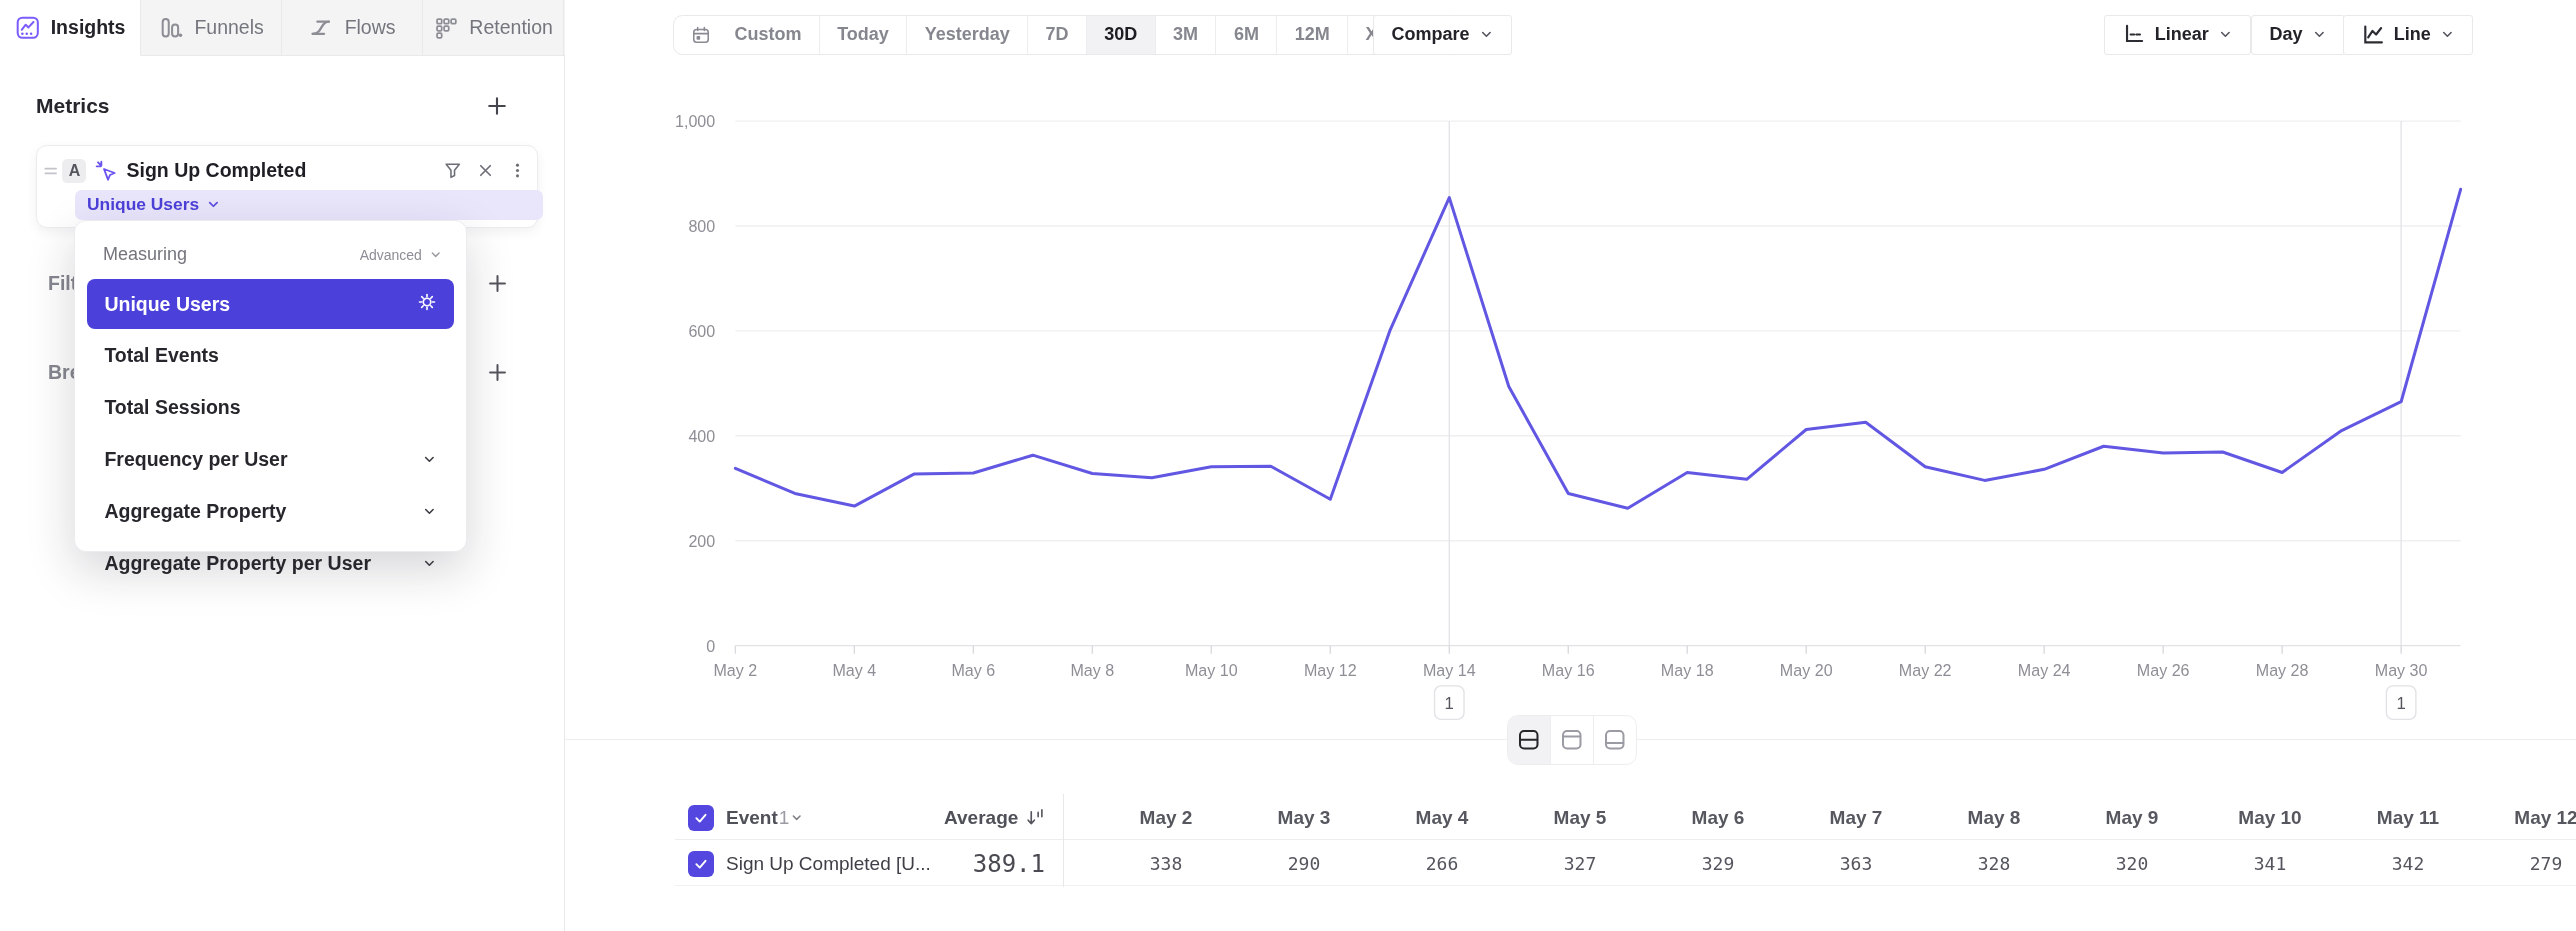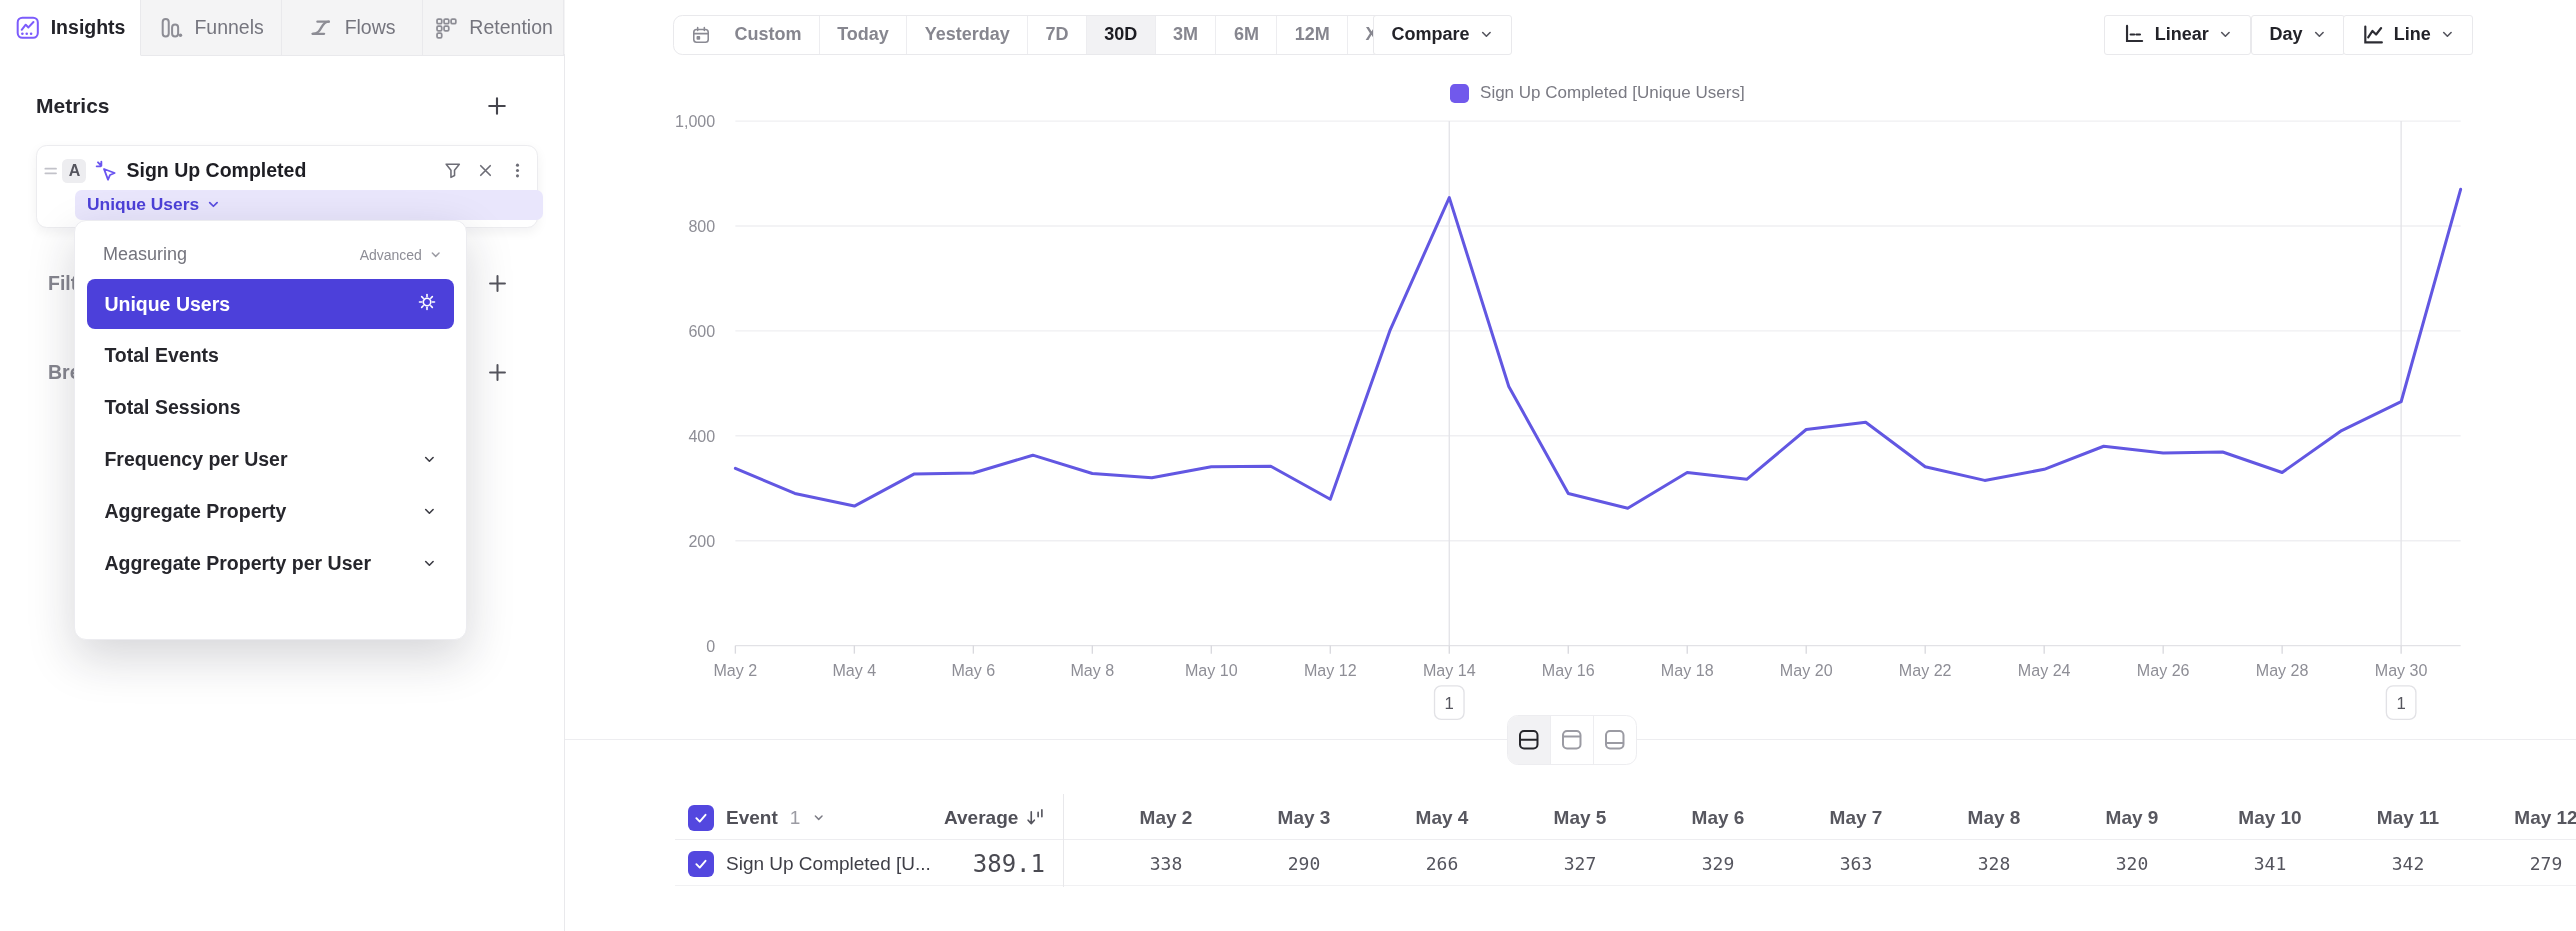--- a/index.html
+++ b/index.html
@@ -30,21 +30,21 @@
   .badge-a{width:24px;height:24px;background:#ededf0;border-radius:5.4px;display:flex;align-items:center;
            justify-content:center;font-size:16px;font-weight:600;color:#55555e;margin-right:8px;}
   .evt-ic{width:24px;height:24px;display:inline-flex;margin-right:8px;}
   .card-title{font-size:19.5px;font-weight:600;color:#1e1e24;flex:1;white-space:nowrap;overflow:hidden;}
   .card-act{width:23px;height:23px;display:inline-flex;align-items:center;justify-content:center;margin-left:9.4px;cursor:pointer;}
   .metric-pill{position:absolute;left:38px;top:44px;width:456px;height:29.5px;background:#e9e6fc;border-radius:6.7px;
                display:flex;align-items:center;padding-left:12px;gap:6.7px;cursor:pointer;}
   .metric-pill .t{font-size:17.4px;font-weight:600;color:#4c40d8;}
 
   
-  .dropdown{left:74px;top:220px;width:393px;height:420px;background:#fff;border:0.7px solid #ececf0;
+  .dropdown{left:74px;top:220px;width:393px;height:332px;background:#fff;border:0.7px solid #ececf0;
             border-radius:12px;box-shadow:0 17.4px 47px rgba(25,25,46,.18);z-index:6;}
   .dd-header{position:absolute;left:28px;right:24px;top:23px;display:flex;align-items:center;justify-content:space-between;}
   .dd-header .hl{font-size:18px;color:#74747d;}
   .dd-header .hv{display:flex;align-items:center;gap:6.7px;font-size:14px;color:#8d8d96;cursor:pointer;}
   .dd-items{position:absolute;left:12px;right:12px;top:58px;}
   .dd-item{height:52px;display:flex;align-items:center;justify-content:space-between;padding:0 17.4px;
            font-size:19.5px;font-weight:600;color:#26262c;border-radius:8px;cursor:pointer;}
   .dd-item.selected{background:#4c40da;color:#fff;height:50px;}
   .chev{width:14.8px;height:14.8px;display:inline-flex;}
 
@@ -69,21 +69,21 @@
   .toggles{left:1507px;top:715px;height:50px;display:flex;background:#fff;border:1.3px solid #ededf0;
            border-radius:10.7px;overflow:hidden;z-index:3;}
   .tg{width:42px;display:flex;align-items:center;justify-content:center;border-right:1.3px solid #ededf0;cursor:pointer;}
   .tg:last-child{border-right:none;}
   .tg.active{background:#f2f2f4;}
 
   
   .t-line{background:#ededf0;height:1.3px;}
   .checkbox{width:25.5px;height:25.5px;border-radius:6px;background:#5347df;display:flex;align-items:center;
             justify-content:center;cursor:pointer;}
-  .event-header{left:726px;top:805px;height:25.5px;display:flex;align-items:center;gap:12px;}
+  .event-header{left:726px;top:805px;height:25.5px;display:flex;align-items:center;gap:1px;}
   .event-header .e1{font-size:19px;font-weight:600;color:#505058;}
   .event-header .e2{font-size:19px;color:#9b9ba3;}
   .avg-wrap{left:859px;top:805px;width:186px;height:25.5px;display:flex;align-items:center;justify-content:flex-end;gap:6.7px;}
   .avg-wrap .t{font-size:19px;font-weight:600;color:#505058;}
   .date-row{left:1097px;height:25.5px;display:flex;}
   .dcell{width:138px;text-align:center;line-height:25.5px;font-size:19px;font-weight:600;color:#57575f;}
   .dval{font-family:"DejaVu Sans Mono",monospace;font-weight:400;font-size:18px;color:#55555e;}
   .row-name{left:726px;top:851px;height:25.5px;line-height:25.5px;font-size:19px;font-weight:500;color:#3f3f47;}
   .avg-val{left:859px;top:851px;width:186px;height:25.5px;display:flex;align-items:center;justify-content:flex-end;
            font-family:"DejaVu Sans Mono",monospace;font-size:24px;color:#4a4a52;}
@@ -347,24 +347,20 @@
     <svg width="23" height="23" viewBox="0 0 32 32">
       <path d="M6,5 V27 H29" fill="none" stroke="#2c2c33" stroke-width="3" stroke-linecap="round"></path>
       <polyline points="10,20 16,11 21,16 28,7" fill="none" stroke="#2c2c33" stroke-width="3" stroke-linecap="round" stroke-linejoin="round"></polyline>
     </svg>
     <span>Line</span>
     <svg width="14.8" height="14.8" viewBox="0 0 24 24">
         <path d="M6,9 L12,15 L18,9" fill="none" stroke="#55555e" stroke-width="2.6" stroke-linecap="round" stroke-linejoin="round"></path>
       </svg>
   </div>
 
-  <div class="abs legend">
-    <span class="legend-swatch" style="background: rgb(113, 89, 236);"></span>
-    <span class="legend-label">Sign Up Completed [Unique Users]</span>
-  </div>
   <svg class="abs" style="left:565px;top:74px;" width="2011" height="671" viewBox="0 0 2998 1000" id="chart-svg">
       <line x1="254" y1="852" x2="2826" y2="852" stroke="#e2e2e6" stroke-width="2"></line>
       <text x="224" y="861" text-anchor="end" class="ax">0</text>
       <line x1="254" y1="695.6" x2="2826" y2="695.6" stroke="#efeff2" stroke-width="2"></line>
       <text x="224" y="704.6" text-anchor="end" class="ax">200</text>
       <line x1="254" y1="539.2" x2="2826" y2="539.2" stroke="#efeff2" stroke-width="2"></line>
       <text x="224" y="548.2" text-anchor="end" class="ax">400</text>
       <line x1="254" y1="382.8" x2="2826" y2="382.8" stroke="#efeff2" stroke-width="2"></line>
       <text x="224" y="391.8" text-anchor="end" class="ax">600</text>
       <line x1="254" y1="226.39999999999998" x2="2826" y2="226.39999999999998" stroke="#efeff2" stroke-width="2"></line>

